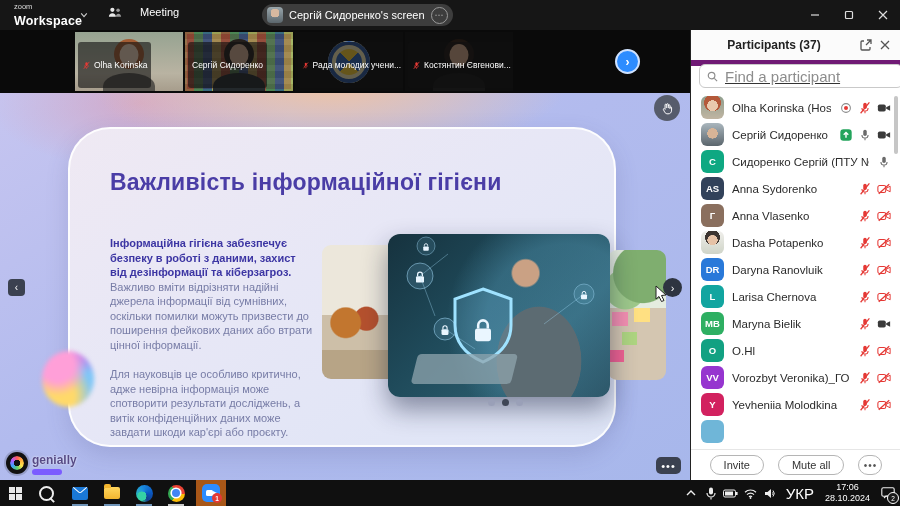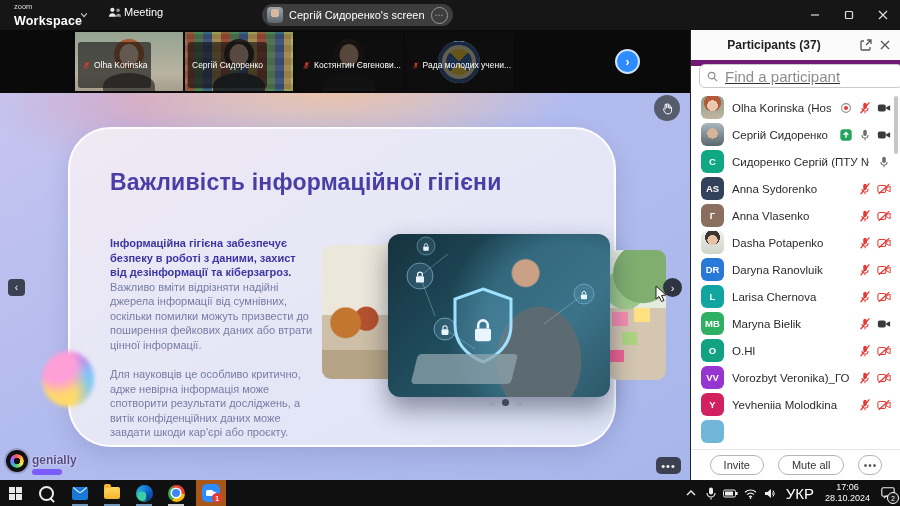--- a/index.html
+++ b/index.html
@@ -5,21 +5,21 @@
   html,body{margin:0;padding:0;}
   body{width:900px;height:506px;position:relative;overflow:hidden;background:#000;
        font-family:"Liberation Sans",sans-serif;-webkit-font-smoothing:antialiased;}
 
   
   .topbar{position:absolute;left:0;top:0;width:900px;height:30px;background:#161616;color:#fff;}
   .brand{position:absolute;left:14px;top:3px;line-height:1;}
   .brand .z{font-size:7.5px;color:#ddd;display:block;margin-bottom:1px;}
   .brand .w{font-size:12.5px;font-weight:bold;letter-spacing:.2px;}
   .brand-chev{position:absolute;left:80px;top:11px;width:8px;height:8px;}
-  .meeting{position:absolute;left:108px;top:6px;display:flex;align-items:flex-start;gap:2px;font-size:11px;color:#fff;}
+  .meeting{position:absolute;left:108px;top:6px;display:flex;align-items:flex-start;gap:18px;font-size:11px;color:#fff;}
   .share-pill{position:absolute;left:262px;top:4px;height:22px;background:#3d3d3d;border-radius:12px;
               display:flex;align-items:center;gap:6px;padding:0 5px;font-size:11px;color:#fff;}
   .pill-ava{width:16px;height:16px;border-radius:4px;background:
       radial-gradient(circle at 50% 38%,#d8b9a0 0 34%,transparent 35%),linear-gradient(180deg,#9aa7ad,#5c676d);}
   .pill-more{width:15px;height:15px;border-radius:50%;border:1px solid #9a9a9a;color:#ccc;font-size:9px;
              display:flex;align-items:center;justify-content:center;line-height:1;}
   .winctl{position:absolute;right:0;top:0;height:30px;display:flex;}
   .winbtn{width:34px;height:30px;display:flex;align-items:center;justify-content:center;color:#ddd;}
 
   
@@ -90,21 +90,21 @@
   .dot.on{background:#3f4656;}
   .nav-left{position:absolute;left:8px;top:186px;width:17px;height:17px;border-radius:4px;background:#3b4150;
       color:#fff;display:flex;align-items:center;justify-content:center;font-size:10px;z-index:5;}
   .nav-right{position:absolute;left:663px;top:185px;width:19px;height:19px;border-radius:50%;background:#2e3440;
       color:#fff;display:flex;align-items:center;justify-content:center;font-size:11px;z-index:5;}
   .cursor{position:absolute;left:655px;top:192px;z-index:6;}
   .hand-btn{position:absolute;left:654px;top:2px;width:26px;height:26px;border-radius:50%;
       background:rgba(70,75,84,.85);display:flex;align-items:center;justify-content:center;z-index:6;}
   .more-btn{position:absolute;left:656px;top:364px;width:25px;height:17px;border-radius:5px;background:#3b4150;
       color:#fff;display:flex;align-items:center;justify-content:center;font-size:11px;letter-spacing:1px;z-index:6;}
-  .genially{position:absolute;left:6px;top:357px;display:flex;align-items:flex-start;gap:4px;z-index:6;}
+  .genially{position:absolute;left:6px;top:357px;display:flex;align-items:center;gap:4px;z-index:6;}
   .gen-circle{width:22px;height:22px;border-radius:50%;background:#111;display:flex;align-items:center;justify-content:center;
       box-shadow:0 0 0 2px rgba(0,0,0,.15);}
   .gen-g{width:14px;height:14px;border-radius:50%;
       background:conic-gradient(#ff5b5b,#ffb13d,#ffe34d,#59d06c,#3fa0ff,#b05bff,#ff5b5b);
       -webkit-mask:radial-gradient(circle,transparent 0 3px,#000 3.5px);mask:radial-gradient(circle,transparent 0 3px,#000 3.5px);}
   .gen-word{font-size:12px;font-weight:bold;color:#564a86;text-shadow:0 0 2px #fff;}
   .gen-badge{width:30px;height:6px;border-radius:3px;background:#7b5cff;margin-top:1px;}
 
   
   .panel{position:absolute;left:690px;top:30px;width:210px;height:450px;background:#fff;border-left:1px solid #222;
@@ -244,50 +244,50 @@
           <div class="hair" style="background: rgb(36, 31, 27);"></div>
           <div class="face" style="background: rgb(202, 167, 141);"></div>
           <div class="torso" style="background: rgb(35, 40, 43);"></div>
         </div>
         <div class="tile-label">
           <span>Сергій Сидоренко</span>
         </div>
       </div>
       <div class="tile">
         <div class="tilebg bg-dark">
+          <div class="logo-circle"></div>
+        </div>
+        <div class="tile-label">
+          <span class="ic" style="width: 9px; height: 9px;">
+            <svg viewBox="0 0 16 16">
+              <rect x="6" y="2" width="4" height="7" rx="2" fill="#e53935"></rect>
+              <path d="M4.5 8a3.5 3.5 0 007 0" fill="none" stroke="#e53935" stroke-width="1.2"></path>
+              <line x1="8" y1="11.8" x2="8" y2="14" stroke="#e53935" stroke-width="1.2"></line>
+              <line x1="3" y1="14" x2="13" y2="1.5" stroke="#e53935" stroke-width="1.4"></line>
+            </svg>
+          </span>
+          <span>Рада молодих учени...</span>
+        </div>
+      </div>
+      <div class="tile">
+        <div class="tilebg bg-dark">
           <div class="hair" style="background: rgb(27, 20, 16);"></div>
           <div class="face" style="background: rgb(200, 159, 128);"></div>
           <div class="torso" style="background: rgb(20, 20, 20);"></div>
         </div>
         <div class="tile-label">
           <span class="ic" style="width: 9px; height: 9px;">
             <svg viewBox="0 0 16 16">
               <rect x="6" y="2" width="4" height="7" rx="2" fill="#e53935"></rect>
               <path d="M4.5 8a3.5 3.5 0 007 0" fill="none" stroke="#e53935" stroke-width="1.2"></path>
               <line x1="8" y1="11.8" x2="8" y2="14" stroke="#e53935" stroke-width="1.2"></line>
               <line x1="3" y1="14" x2="13" y2="1.5" stroke="#e53935" stroke-width="1.4"></line>
             </svg>
           </span>
           <span>Костянтин Євгенови...</span>
-        </div>
-      </div>
-      <div class="tile">
-        <div class="tilebg bg-dark">
-          <div class="logo-circle"></div>
-        </div>
-        <div class="tile-label">
-          <span class="ic" style="width: 9px; height: 9px;">
-            <svg viewBox="0 0 16 16">
-              <rect x="6" y="2" width="4" height="7" rx="2" fill="#e53935"></rect>
-              <path d="M4.5 8a3.5 3.5 0 007 0" fill="none" stroke="#e53935" stroke-width="1.2"></path>
-              <line x1="8" y1="11.8" x2="8" y2="14" stroke="#e53935" stroke-width="1.2"></line>
-              <line x1="3" y1="14" x2="13" y2="1.5" stroke="#e53935" stroke-width="1.4"></line>
-            </svg>
-          </span>
-          <span>Рада молодих учени...</span>
         </div>
       </div>
     </div>
   <div class="strip-next">›</div>
 </div>
 
 <div class="share">
   <div class="slide">
     <div class="slide-title">Важливість інформаційної гігієни</div>
     <div class="slide-text">

